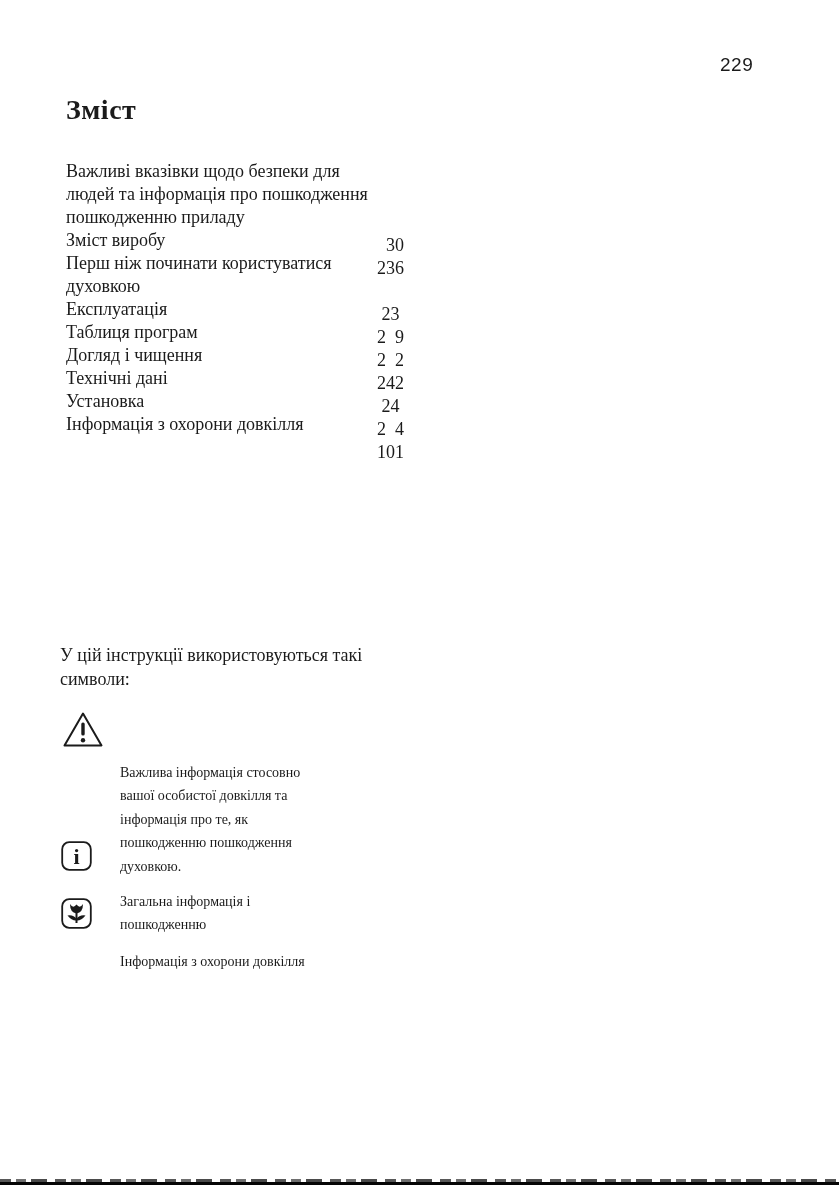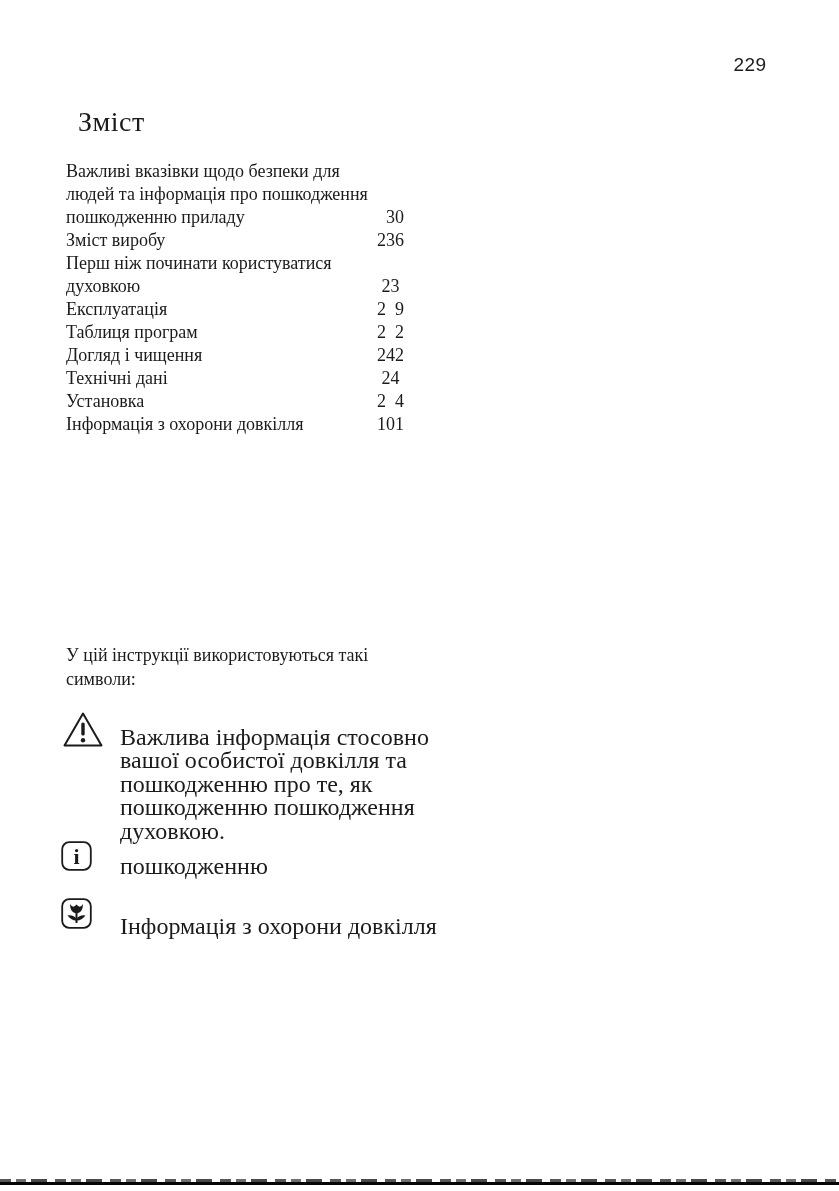--- a/index.html
+++ b/index.html
@@ -8,48 +8,48 @@
     width:839px;height:1191px;
     background:#ffffff;
     font-family:"Liberation Serif","DejaVu Serif",serif;
     color:#1b1b1b;
     overflow:hidden;
   }
   
   .page-number{
     position:absolute;top:54px;left:720px;width:60px;
     font-family:"Liberation Sans","DejaVu Sans",sans-serif;
-    font-size:19px;letter-spacing:0.5px;text-align:center;
+    font-size:19px;letter-spacing:0.5px;text-align:left;
   }
   .doc-title{
     position:absolute;top:94px;left:66px;
     font-size:28px;font-weight:400;letter-spacing:0.5px;
   }
   
   .toc{
     position:absolute;top:160px;left:66px;width:338px;
     font-size:18px;
   }
   .toc-row{
     display:flex;justify-content:space-between;
     height:23px;line-height:23px;
   }
   .toc-text{white-space:nowrap;}
-  .toc-page{white-space:pre;text-align:center;}
+  .toc-page{white-space:pre;text-align:center;margin-top:28px;}
   
   .intro{
-    position:absolute;top:643px;left:66px;width:360px;
+    position:absolute;top:643px;left:60px;width:360px;
     font-size:18px;line-height:24px;
   }
   .intro div{white-space:nowrap;}
   
   .sym-icon{position:absolute;}
   .sym-text{
     position:absolute;left:120px;width:300px;
-    font-size:24px;line-height:23.4px;
+    font-size:14px;line-height:23.4px;margin-top:35px;
   }
   .sym-text div{white-space:nowrap;}
   .icon-warning{left:62px;top:711px;}
   .text-warning{top:726px;}
   .icon-info{left:61px;top:841px;}
   .text-info{top:855px;}
   .icon-flower{left:61px;top:898px;}
   .text-flower{top:915px;}
   
   .scan-noise{
@@ -66,21 +66,21 @@
   }
   svg{display:block;}
 </style>
 </head>
 <body>
 
 <div id="page">
 
   <div class="page-number">229</div>
 
-  <h1 class="doc-title" style="margin:12px;font-weight:400;text-align:right;">Зміст</h1>
+  <h1 class="doc-title" style="margin:0;font-weight:700;text-align:right;">Зміст</h1>
 
   <div class="toc">
     <div class="toc-row">
       <span class="toc-text">Важливі вказівки щодо безпеки для</span>
       <span class="toc-page"></span>
     </div>
     <div class="toc-row">
       <span class="toc-text">людей та інформація про пошкодження</span>
       <span class="toc-page"></span>
     </div>
@@ -134,32 +134,33 @@
   <div class="sym-icon icon-warning">
     <svg width="42" height="38" viewBox="0 0 42 38">
       <path d="M21 2.5 L39.5 34.5 L2.5 34.5 Z" fill="none" stroke="#1b1b1b" stroke-width="2" stroke-linejoin="round"></path>
       <rect x="19.3" y="11.5" width="3.4" height="13" rx="1.6" fill="#1b1b1b"></rect>
       <circle cx="21" cy="29.3" r="2.2" fill="#1b1b1b"></circle>
     </svg>
   </div>
   <div class="sym-text text-warning">
     <div>Важлива інформація стосовно</div>
     <div>вашої особистої довкілля та</div>
-    <div>пошкодженню про те, як</div>
+    <div>інформація про те, як</div>
     <div>пошкодженню пошкодження</div>
     <div>духовкою.</div>
   </div>
 
   <div class="sym-icon icon-info">
     <svg width="31" height="30" viewBox="0 0 31 30">
       <rect x="1.2" y="1.2" width="28.6" height="27.6" rx="7" fill="none" stroke="#1b1b1b" stroke-width="1.8"></rect>
       <text x="15.5" y="23" text-anchor="middle" font-family="Liberation Serif, DejaVu Serif, serif" font-size="22" font-weight="bold" fill="#1b1b1b">i</text>
     </svg>
   </div>
   <div class="sym-text text-info">
+    <div>Загальна інформація і</div>
     <div>пошкодженню</div>
   </div>
 
   <div class="sym-icon icon-flower">
     <svg width="31" height="31" viewBox="0 0 31 31">
       <rect x="1.2" y="1.2" width="28.6" height="28.6" rx="7" fill="none" stroke="#1b1b1b" stroke-width="1.8"></rect>
       <path d="M9 6 Q9 14.5 15.5 15.5 Q22 14.5 22 6 Q18.8 11 15.5 6.5 Q12.2 11 9 6 Z" fill="#1b1b1b"></path>
       <rect x="14.5" y="15" width="2" height="10" fill="#1b1b1b"></rect>
       <path d="M15.5 22.5 Q11 23 6.5 17.5 Q12.5 16.5 15.5 21 Z" fill="#1b1b1b"></path>
       <path d="M15.5 22.5 Q20 23 24.5 17.5 Q18.5 16.5 15.5 21 Z" fill="#1b1b1b"></path>

